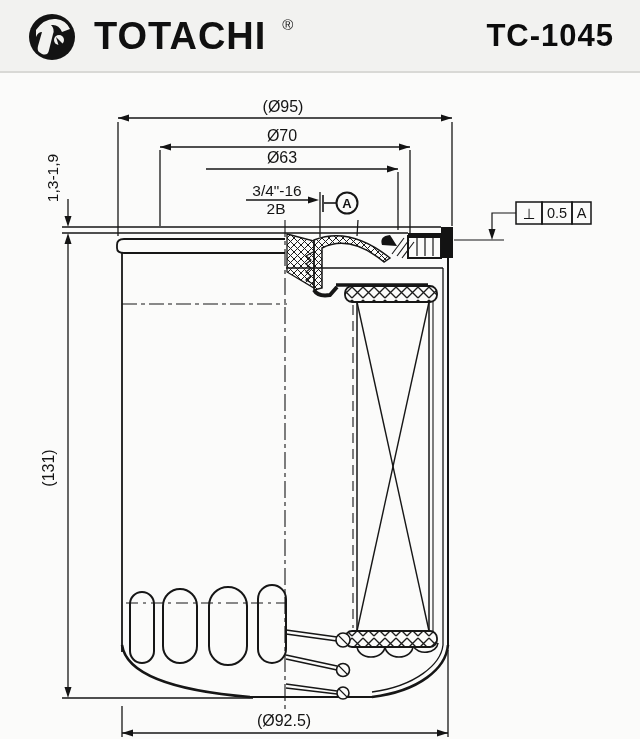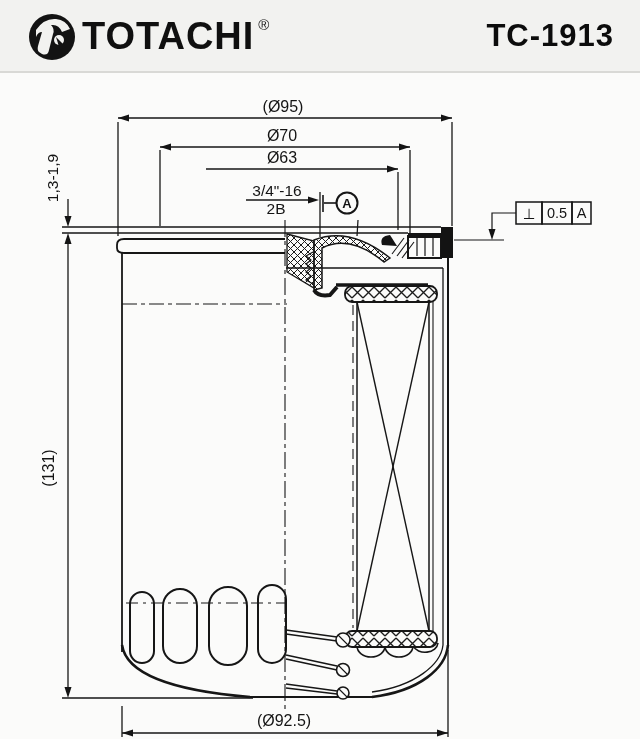--- a/index.html
+++ b/index.html
@@ -7,21 +7,21 @@
     position:relative;width:640px;height:739px;
     background:#fbfbfa;overflow:hidden;
     font-family:"Liberation Sans",sans-serif;
   }
   .hdr{
     position:absolute;left:0;top:0;width:640px;height:73px;
     background:#f2f2f0;border-bottom:2px solid #d9d9d6;
     display:flex;align-items:center;justify-content:space-between;
     box-sizing:border-box;padding:0 26px;z-index:5;
   }
-  .brandwrap{display:flex;align-items:center;gap:4px;}
+  .brandwrap{display:flex;align-items:center;gap:16px;}
   .brand{
     font-size:38px;font-weight:900;color:#101010;letter-spacing:1px;
     line-height:1;transform:scaleY(1.02);
   }
   .reg{font-size:15px;font-weight:400;color:#1a1a1a;align-self:flex-start;margin-top:6px;}
   .pn{font-size:31px;font-weight:800;color:#0c0c0c;letter-spacing:1px;}
   svg text{font-family:"Liberation Sans",sans-serif;fill:#141414;}
   .dimtxt{font-size:16px;}
   .dimtxt2{font-size:15.5px;}
   .fcftxt{font-size:14.5px;}
@@ -35,21 +35,21 @@
     <div class="brandwrap">
       <svg width="52" height="52" viewBox="0 0 52 52">
         <circle cx="26" cy="27" r="23" fill="#131313"></circle>
         <path d="M10,20 Q18,8 30,9 Q40,10 44,19 L36,22 Q33,15 27,15 L25,15 Q29,19 27,24 L23,40 Q22,46 16,44 L13,42 Q11,40 12,36 L16,22 Q12,22 10,27 Z" fill="#f2f2f0"></path>
         <circle cx="33" cy="30" r="5" fill="#f2f2f0"></circle>
         <path d="M30,27 L40,37 L34,40 Z" fill="#131313"></path>
       </svg>
       <span class="brand">TOTACHI</span>
       <span class="reg">®</span>
     </div>
-    <span class="pn">TC-1913</span>
+    <span class="pn">TC-1045</span>
   </div>
 
   <svg width="640" height="739" viewBox="0 0 640 739" style="position:absolute;left:0;top:0;">
     <defs>
       <pattern id="xhatch" width="7" height="7" patternUnits="userSpaceOnUse">
         <path d="M0,0 L7,7 M7,0 L0,7" stroke="#1c1c1c" stroke-width="1"></path>
       </pattern>
       <pattern id="capx" width="11" height="13" patternUnits="userSpaceOnUse">
         <path d="M0,1 L11,12 M11,1 L0,12" stroke="#1c1c1c" stroke-width="1.3" fill="none"></path>
       </pattern>

